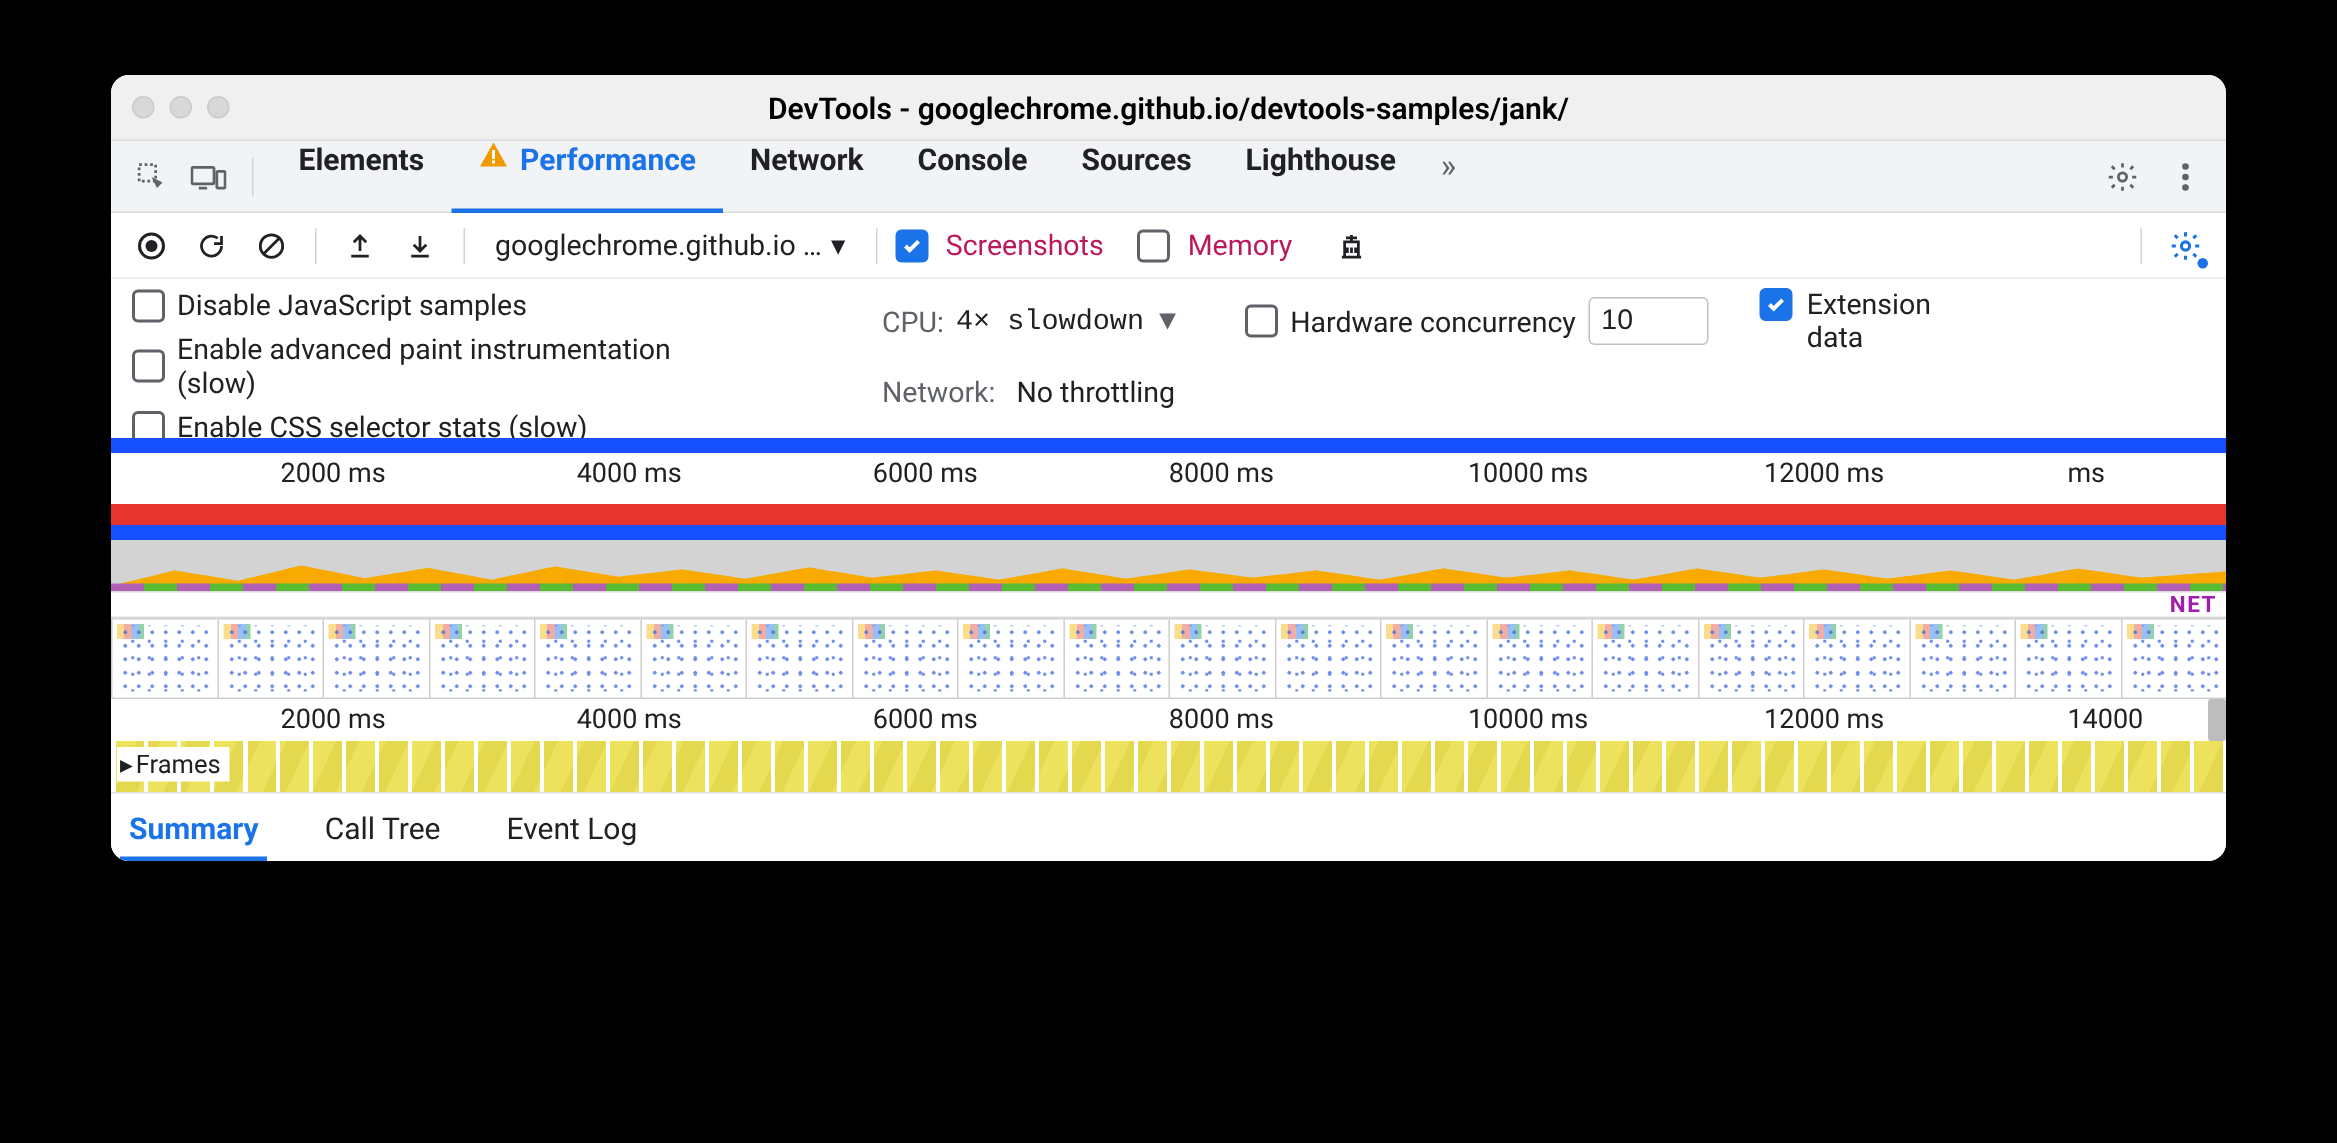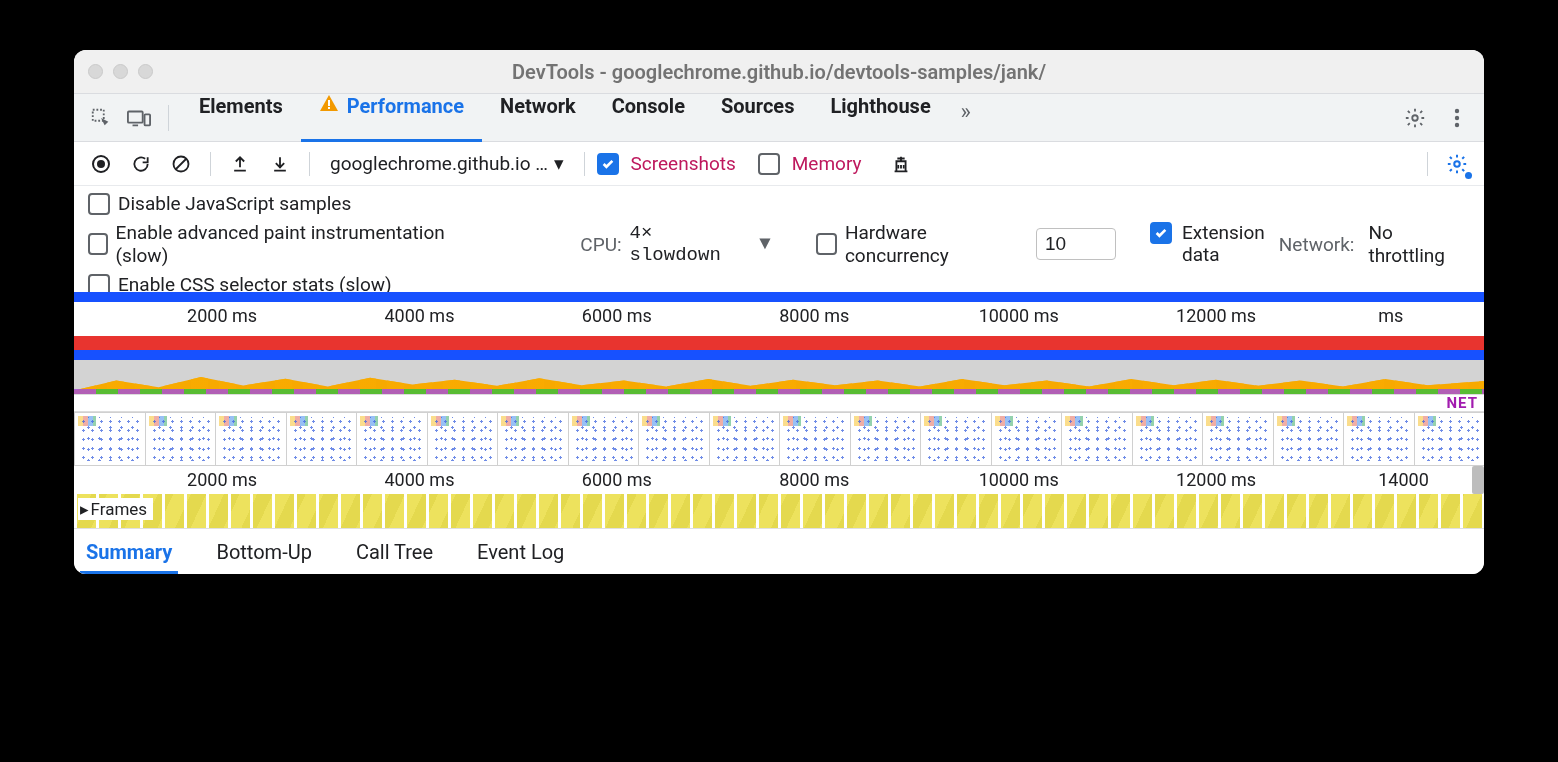--- a/index.html
+++ b/index.html
@@ -28,21 +28,21 @@
     display: flex;
     align-items: center;
     padding: 0 14px;
     border-bottom: 1px solid #dadce0;
     position: relative;
   }
   .traffic { display: flex; gap: 10px; }
   .traffic .dot { width: 15px; height: 15px; border-radius: 50%; background: #d8d8d8; border: 1px solid #cacaca; }
   .titlebar-title {
     position: absolute; left: 0; right: 0; text-align: center;
-    color: #737373; font-size: 20px; font-weight: 600;
+    color: #000000; font-size: 20px; font-weight: 600;
     pointer-events: none;
   }
   
   .tabs-row {
     display: flex; align-items: center; height: 48px;
     background: #f1f3f4; border-bottom: 1px solid #dadce0;
     padding: 0 10px; gap: 4px;
   }
   .icon-btn {
     width: 34px; height: 34px; display: inline-flex;
@@ -80,21 +80,21 @@
   .chk.checked { background: #1a73e8; border-color: #1a73e8; }
   .chk.checked svg { stroke:#fff; }
   .chk-label { font-size: 19px; color:#be185d; margin-left: 6px; margin-right: 16px;}
   
   .options {
     display: flex; padding: 6px 14px 4px; gap: 40px; background:#fff;
     position: relative;
   }
   .opt-col { display:flex; flex-direction:column; gap:6px; }
   .opt-row { display:flex; align-items:center; gap:8px; font-size:19px; color:#202124;}
-  .opt-mid { margin-left: 90px; display: flex; flex-direction: row; gap: 14px; }
+  .opt-mid { margin-left: 90px; display: flex; flex-direction: column; gap: 14px; }
   .opt-grey { color:#5f6368; }
   .sel {
     display: inline-flex; align-items: center; gap: 10px;
     font-size: 19px; color:#202124; cursor:pointer;font-family:Liberation Mono, monospace;
   }
   .sel .tri { color:#5f6368; }
   .hw-input {
     width: 80px; height: 32px; border:1px solid #c0c0c0; border-radius:4px;
     font-size:19px; padding: 0 8px; color:#202124;
   }
@@ -413,23 +413,20 @@
       <span>Frames</span>
     </div>
     <div class="frames-bg"></div>
   </div>
 
   <div class="bottom-tabs">
     <div class="btab active">
         <span>Summary</span>
       </div>
     <div class="btab">
-        <span>Bottom-Up</span>
-      </div>
-    <div class="btab">
         <span>Call Tree</span>
       </div>
     <div class="btab">
         <span>Event Log</span>
       </div>
   </div>
 
 </div>
 
 </body></html>

